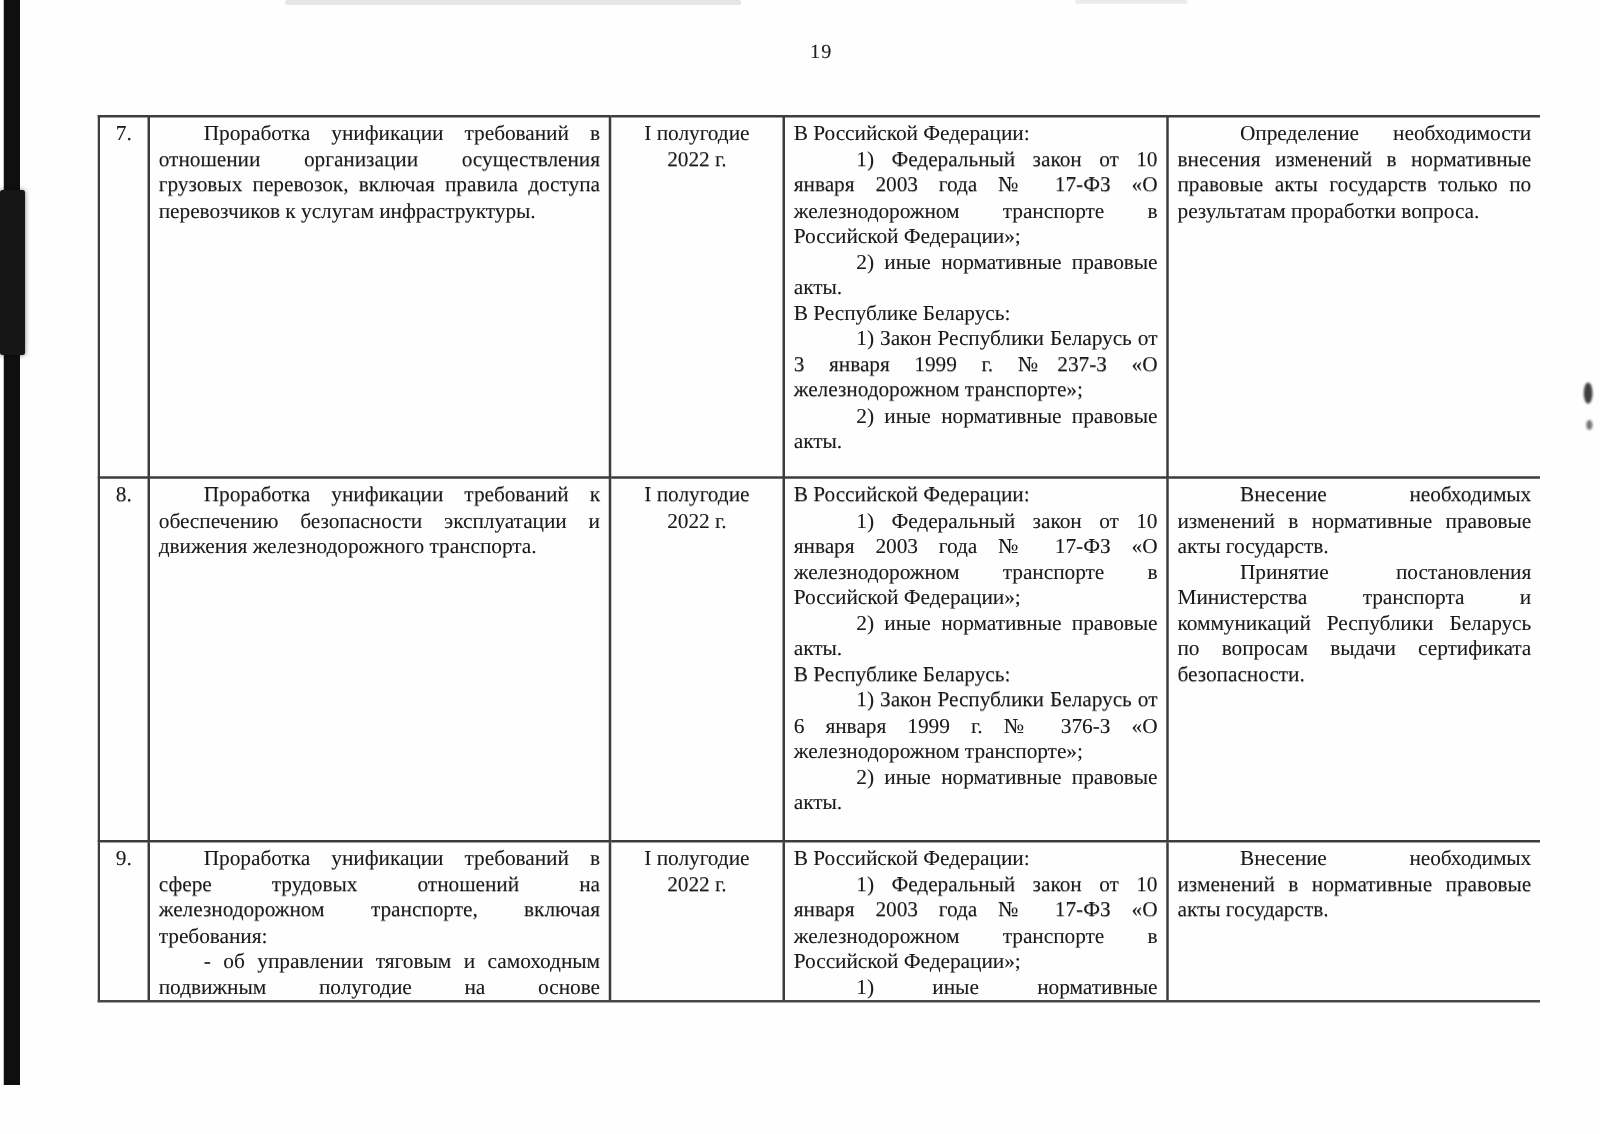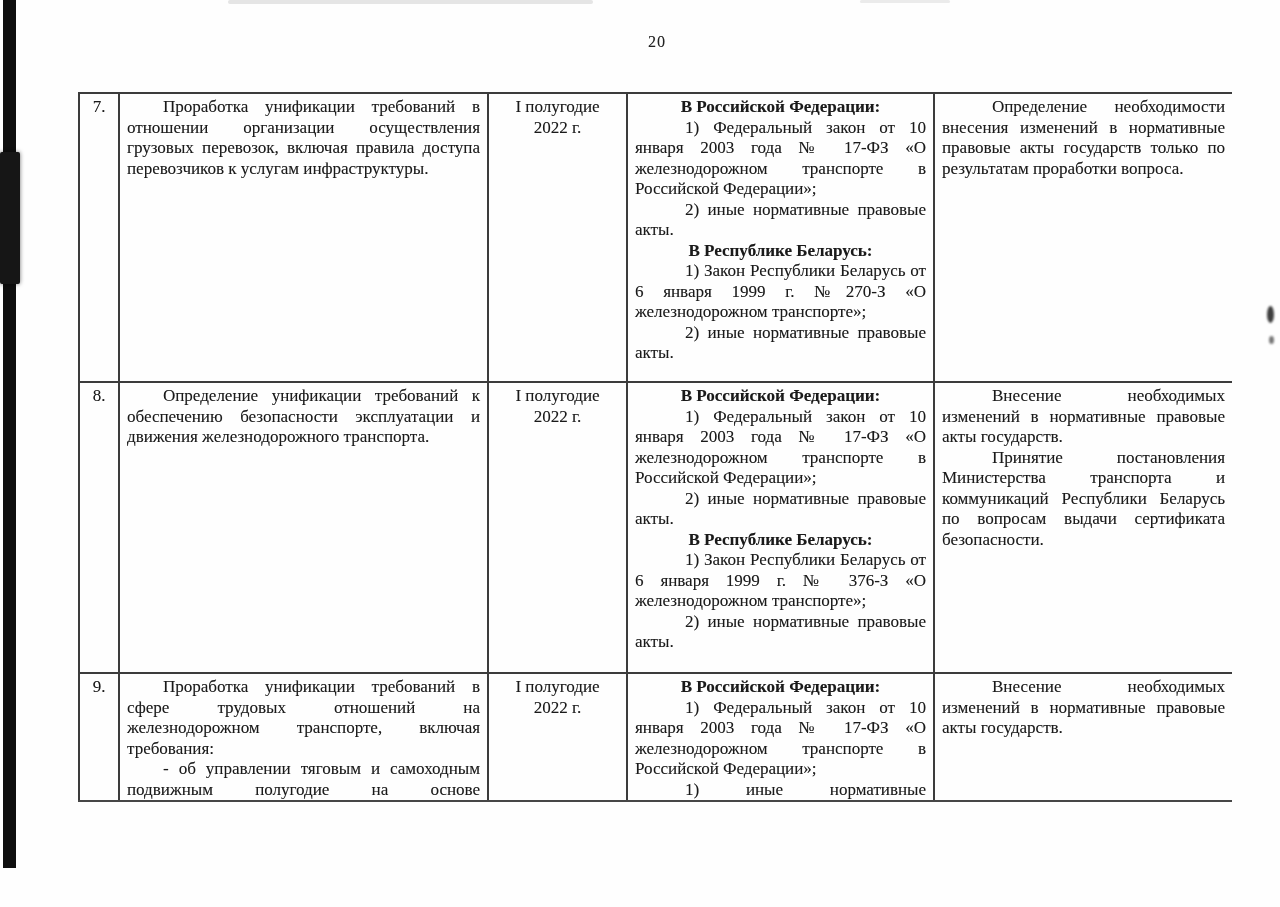--- a/index.html
+++ b/index.html
@@ -34,40 +34,40 @@
   tr.r0 td{height:284px;}
   tr.r1 td{height:286px;}
   col.c1{width:40px;}col.c2{width:369px;}col.c3{width:139px;}col.c4{width:307px;}col.c5{width:299px;}
 
   td.c-num{text-align:center;padding-left:2px;padding-right:2px;}
   td.c-period{text-align:center;}
 
   .block{margin:0;}
   .block.para{text-align:justify;text-indent:50px;}
   .c-measure .block.para{text-indent:36px;}
-  .block.heading{font-weight:bold;text-align:center;text-indent:0;}
+  .block.heading{font-weight:normal;text-align:left;text-indent:0;}
   .block.cut{text-align-last:justify;}
   .period-line{text-align:center;}
 
   
   table.doc, .page-number{text-shadow:0.2px 0.2px 0 rgba(25,25,25,0.35);}
 </style>
 </head>
 <body>
 
 <div class="page">
 
   <div class="scan-bar"></div>
   <div class="scan-blob"></div>
   <div class="smudge s1"></div>
   <div class="smudge s2"></div>
   <div class="ink-mark m1"></div>
   <div class="ink-mark m2"></div>
 
-  <div class="page-number">20</div>
+  <div class="page-number">19</div>
 
   <div class="table-clip">
     <table class="doc">
       <colgroup>
         <col class="c1">
           <col class="c2">
           <col class="c3">
           <col class="c4">
           <col class="c5">
       </colgroup>
@@ -85,38 +85,38 @@
             <div class="period-line">I полугодие</div>
             <div class="period-line">2022 г.</div>
           </td>
           <td class="c-legal">
             <div>
 
             <div class="block heading">В Российской Федерации:</div>
                 <div class="block para">1) Федеральный закон от 10 января 2003 года № 17-ФЗ «О железнодорожном транспорте в Российской Федерации»;</div>
                 <div class="block para">2) иные нормативные правовые акты.</div>
                 <div class="block heading">В Республике Беларусь:</div>
-                <div class="block para">1) Закон Республики Беларусь от 6 января 1999 г. №270-З «О железнодорожном транспорте»;</div>
+                <div class="block para">1) Закон Республики Беларусь от 3 января 1999 г. №237-З «О железнодорожном транспорте»;</div>
                 <div class="block para">2) иные нормативные правовые акты.</div>
               </div>
           </td>
           <td class="c-result">
             <div>
 
             <div class="block para">Определение необходимости внесения изменений в нормативные правовые акты государств только по результатам проработки вопроса.</div>
               </div>
           </td>
         </tr>
 
         <tr class="r1">
           <td class="c-num">8.</td>
           <td class="c-measure">
             <div>
 
-            <div class="block para">Определение унификации требований к обеспечению безопасности эксплуатации и движения железнодорожного транспорта.</div>
+            <div class="block para">Проработка унификации требований к обеспечению безопасности эксплуатации и движения железнодорожного транспорта.</div>
               </div>
           </td>
           <td class="c-period">
             <div class="period-line">I полугодие</div>
             <div class="period-line">2022 г.</div>
           </td>
           <td class="c-legal">
             <div>
 
             <div class="block heading">В Российской Федерации:</div>

